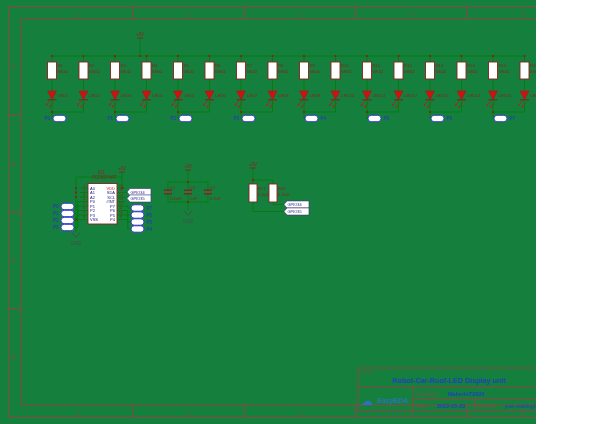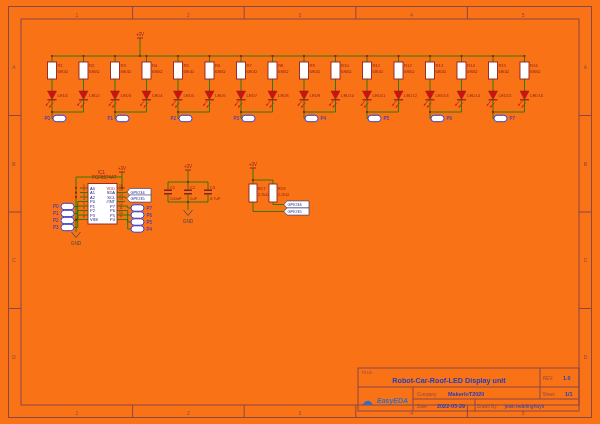--- a/index.html
+++ b/index.html
@@ -1,16 +1,16 @@
 <!DOCTYPE html>
 <html><head>
 <meta charset="utf-8">
 <style>
   html,body{margin:0;padding:0;background:#fff}
-  .page{position:relative;width:600px;height:424px;background:#f97316;overflow:hidden}
+  .page{position:relative;width:536px;height:424px;background:#15803d;overflow:hidden}
   svg text{font-family:"Liberation Sans",sans-serif}
   .frame{fill:none;stroke:#8a4747;stroke-width:1}
   .frame-t{fill:#8a4747}
   .wire{fill:none;stroke:#007c00;stroke-width:0.8}
   .part{fill:#fff;stroke:#8c1f1f;stroke-width:0.9}
   .ps{fill:none;stroke:#8c1f1f;stroke-width:0.9}
   .cap{fill:none;stroke:#8c1f1f;stroke-width:1.4}
   .bar{fill:none;stroke:#8c1f1f;stroke-width:1.2}
   .led{fill:#d11111;stroke:#8c1f1f;stroke-width:0.5}
   .la{fill:none;stroke:#c41414;stroke-width:0.7}

